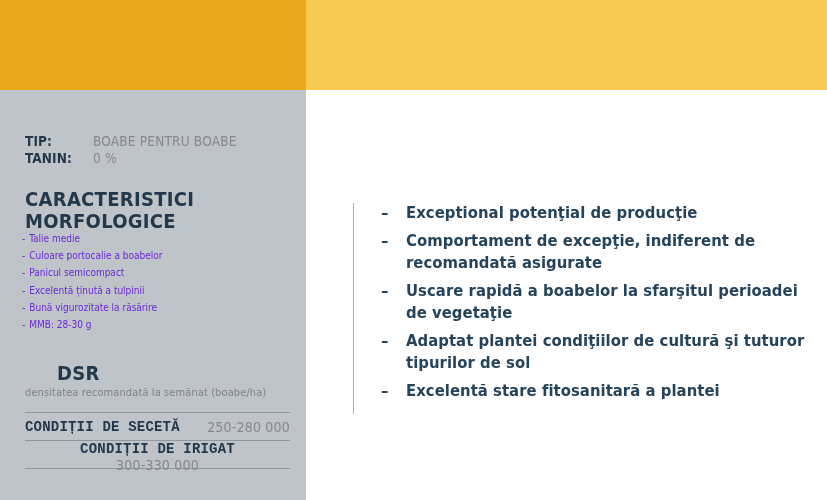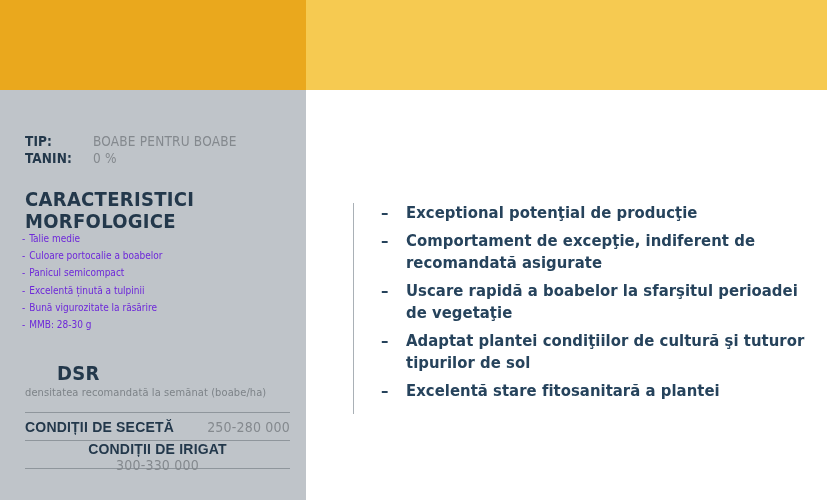--- a/index.html
+++ b/index.html
@@ -144,21 +144,21 @@
     justify-content: space-between;
     height: 27px;
     border-top: 1px solid #8f969c;
     white-space: nowrap;
   }
   .density-row:last-child {
     border-bottom: 1px solid #8f969c;
     flex-direction: column;
   }
   .density-label {
-    font-family: Liberation Sans, sans-serif;
+    font-family: Liberation Mono, monospace;
     font-weight: bold;
     font-size: 14px;
     letter-spacing: .2px;
     color: #23384b;
   }
   .density-value {
     font-family: "DejaVu Sans Condensed", "Liberation Sans Narrow", "Liberation Sans", sans-serif;
     font-size: 14px;
     letter-spacing: .2px;
     color: #84898e;

